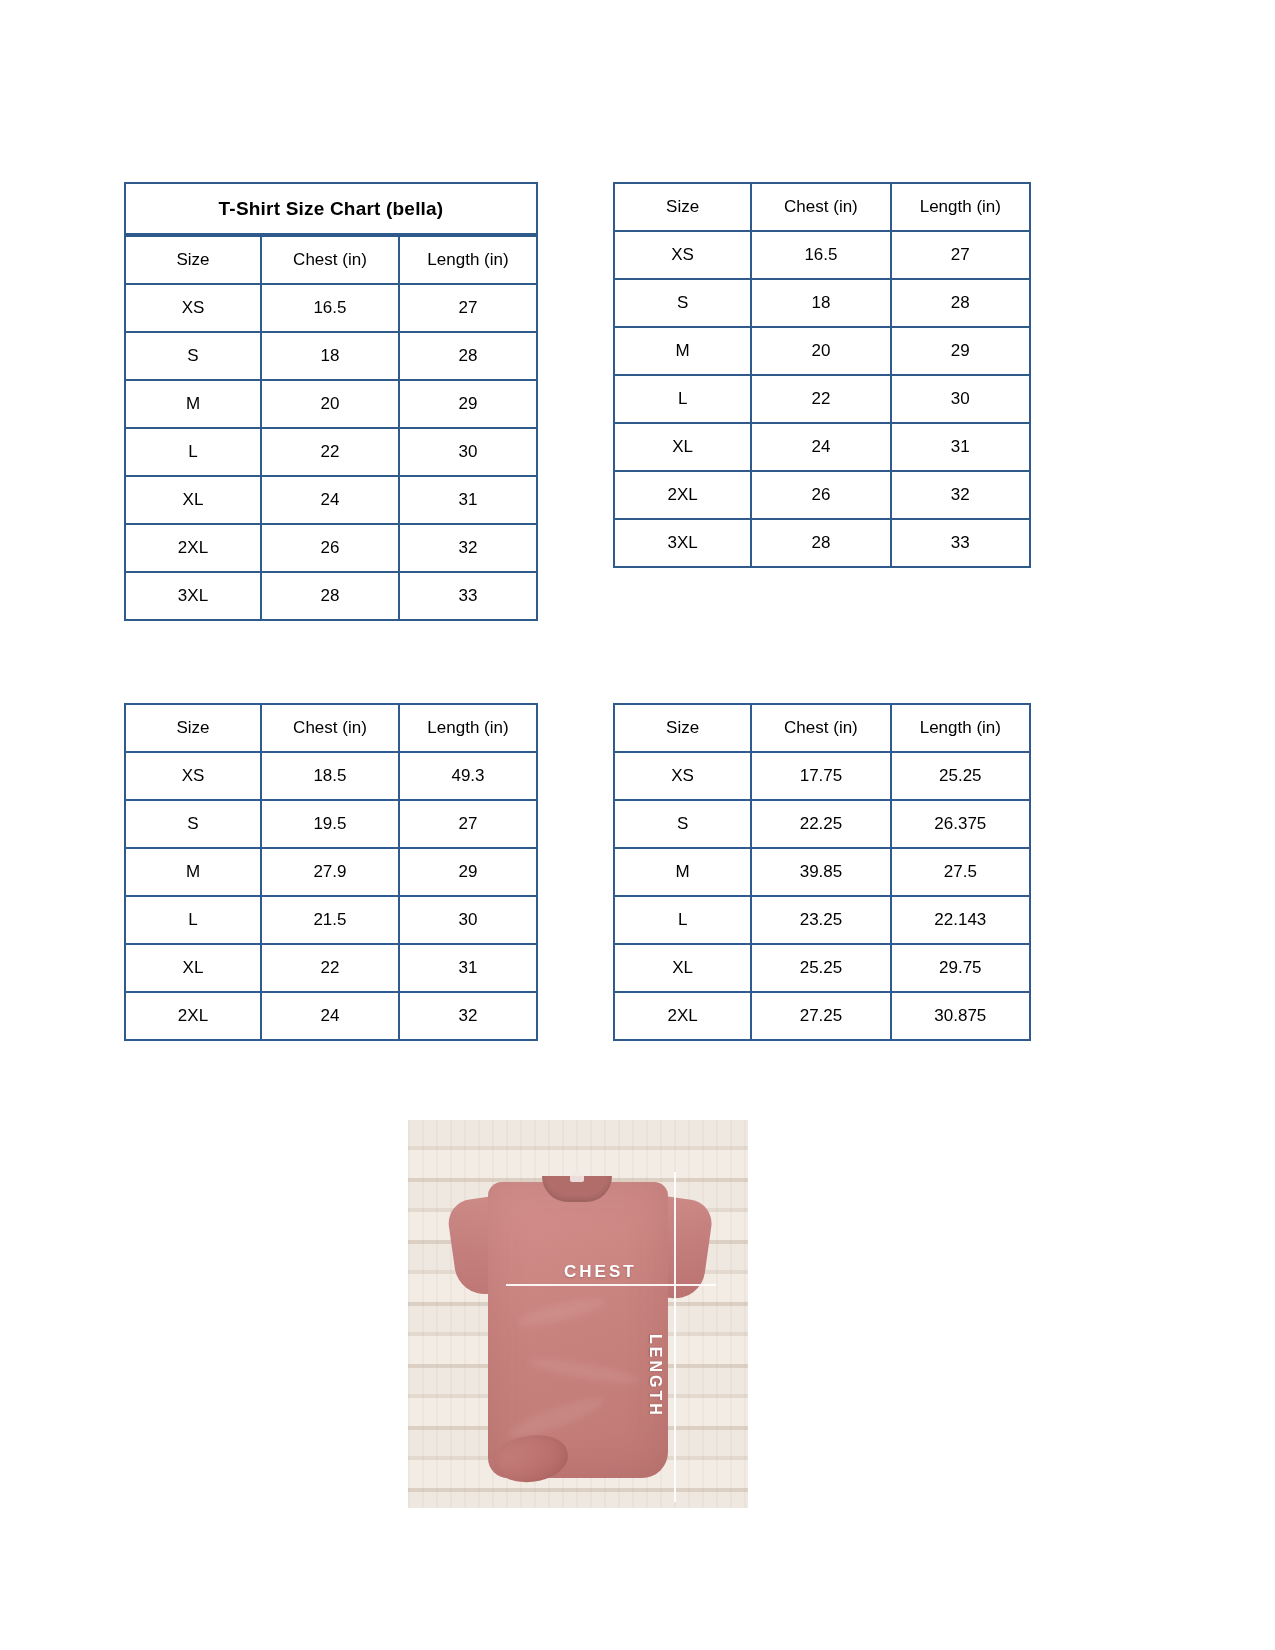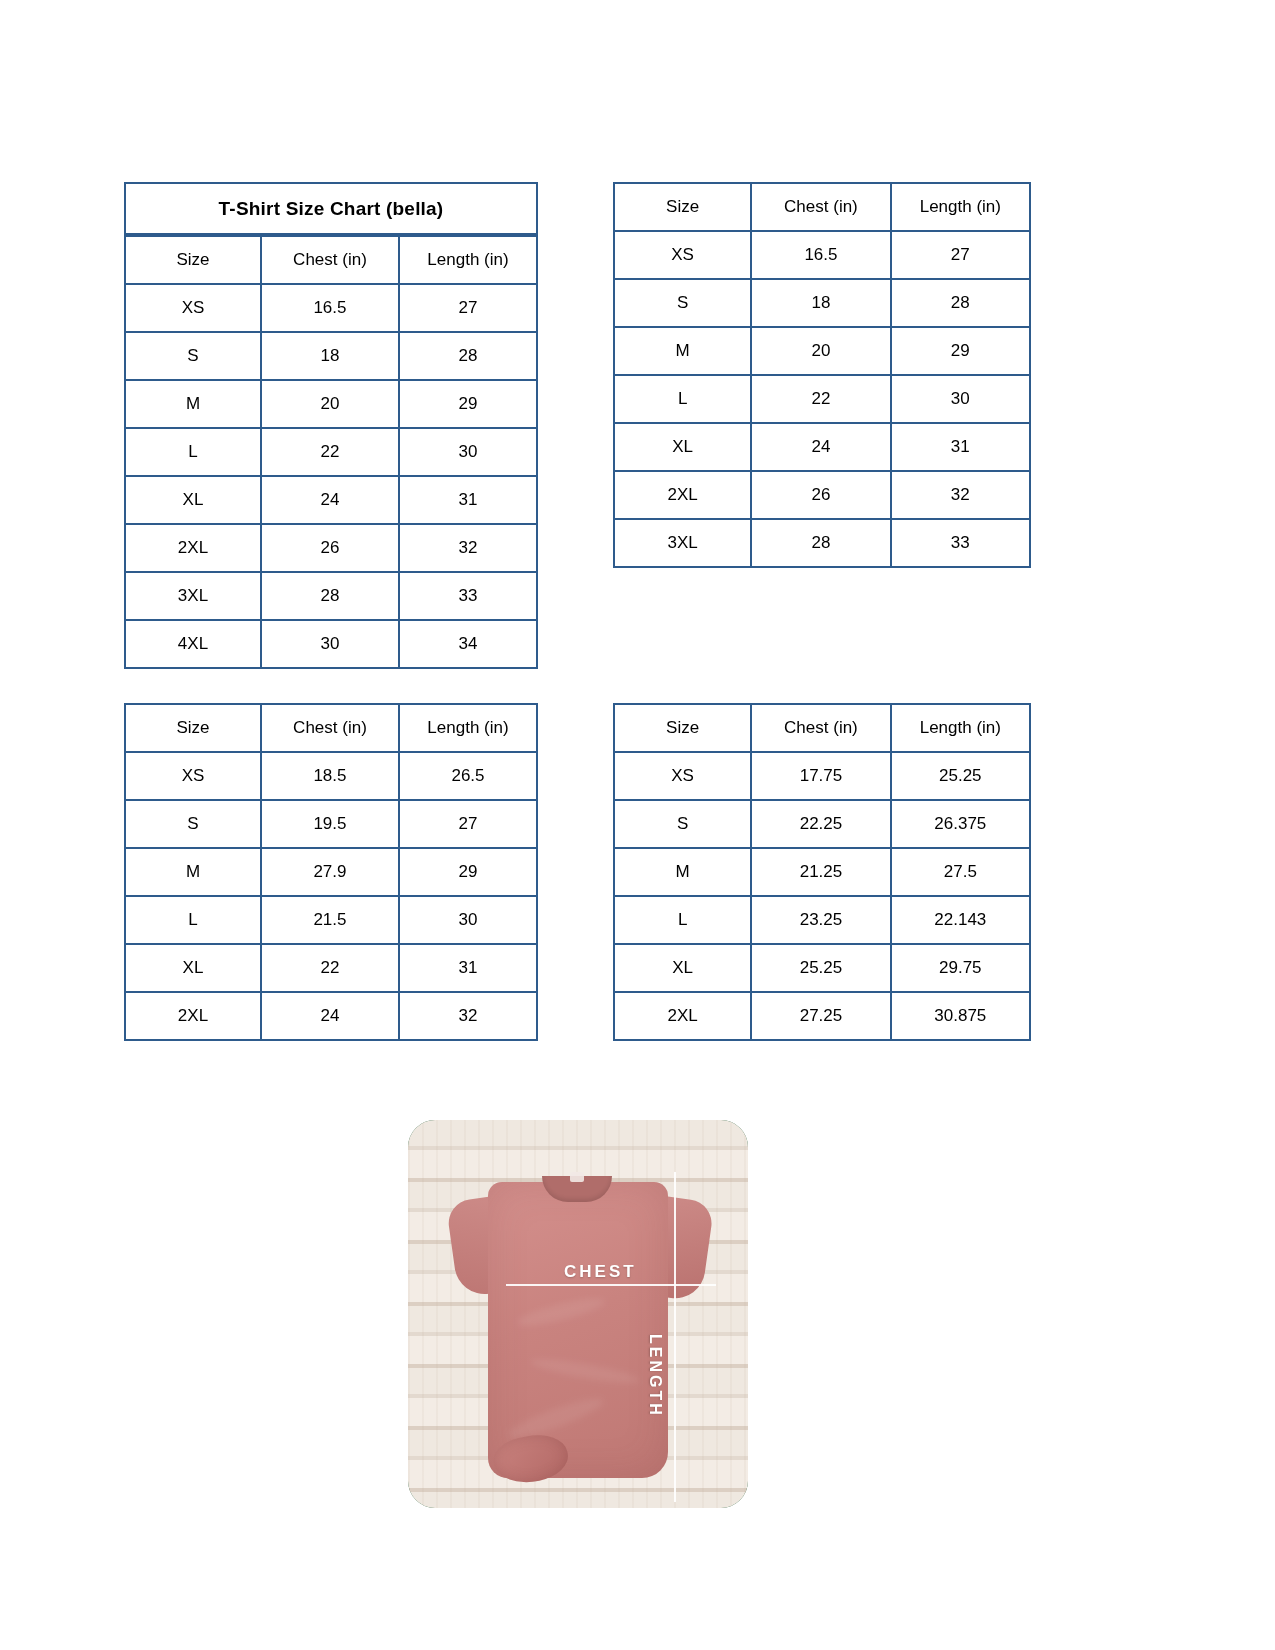--- a/index.html
+++ b/index.html
@@ -71,21 +71,20 @@
 
   
   .photo {
     position: absolute;
     left: 408px;
     top: 1120px;
     width: 340px;
     height: 388px;
     overflow: hidden;
     background: #14532d;
-    border-radius: 27px;
   }
   .photo .wood {
     position: absolute;
     inset: 0;
     background:
       repeating-linear-gradient(
         180deg,
         #efe8e0 0px,
         #efe8e0 26px,
         #e3d9cf 26px,
@@ -270,25 +269,20 @@
         <tr>
           <td>2XL</td>
           <td>26</td>
           <td>32</td>
         </tr>
         <tr>
           <td>3XL</td>
           <td>28</td>
           <td>33</td>
         </tr>
-        <tr>
-          <td>4XL</td>
-          <td>30</td>
-          <td>34</td>
-        </tr>
       </tbody>
     </table>
   </div>
 
   <div class="table-block" id="tbl-longsleeve" style="border:none;">
     <table class="size-table">
       <thead>
         <tr>
           <th class="col-size">Size</th>
           <th class="col-chest">Chest (in)</th>
@@ -341,21 +335,21 @@
         <tr>
           <th class="col-size">Size</th>
           <th class="col-chest">Chest (in)</th>
           <th class="col-len">Length (in)</th>
         </tr>
       </thead>
       <tbody>
         <tr>
           <td>XS</td>
           <td>18.5</td>
-          <td>26.5</td>
+          <td>49.3</td>
         </tr>
         <tr>
           <td>S</td>
           <td>19.5</td>
           <td>27</td>
         </tr>
         <tr>
           <td>M</td>
           <td>27.9</td>
           <td>29</td>
@@ -394,21 +388,21 @@
           <td>17.75</td>
           <td>25.25</td>
         </tr>
         <tr>
           <td>S</td>
           <td>22.25</td>
           <td>26.375</td>
         </tr>
         <tr>
           <td>M</td>
-          <td>21.25</td>
+          <td>39.85</td>
           <td>27.5</td>
         </tr>
         <tr>
           <td>L</td>
           <td>23.25</td>
           <td>22.143</td>
         </tr>
         <tr>
           <td>XL</td>
           <td>25.25</td>

